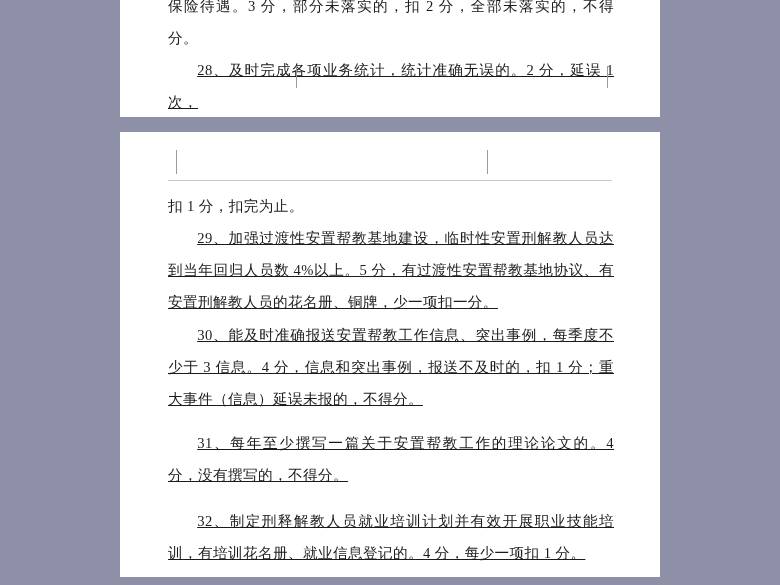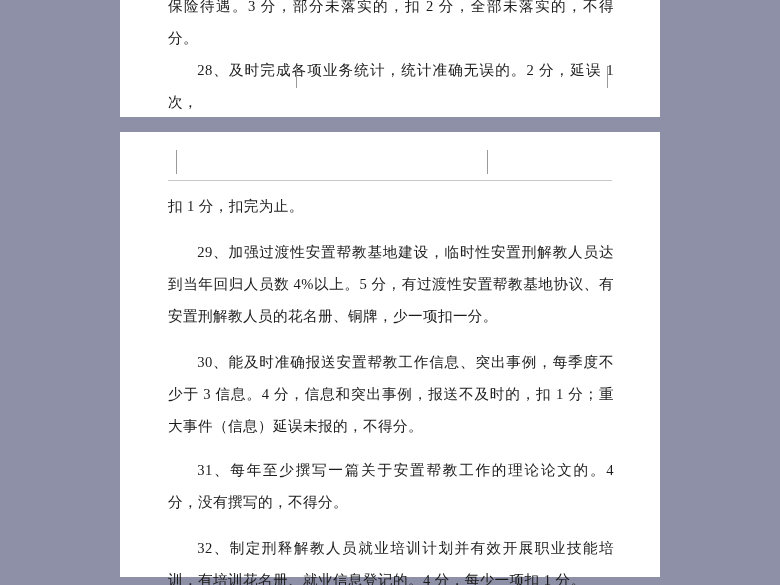--- a/index.html
+++ b/index.html
@@ -59,20 +59,21 @@
     line-height: 32px;
     color: #1b1b1b;
     letter-spacing: 0.4px;
     text-align: justify;
   }
   .body p {
     margin: 0;
   }
   .indent {
     text-indent: 2em;
+    text-decoration: underline;
   }
 </style>
 </head>
 <body>
 
 <div class="viewport">
 
   <div class="page page-top">
 
     <div class="body" style="top: 8px;">
@@ -86,21 +87,21 @@
 
   <div class="page page-bottom">
 
     <div class="mark" style="left: 56px; top: 18px; height: 24px;"></div>
     <div class="mark" style="left: 367px; top: 18px; height: 24px;"></div>
 
     <div class="hdr-rule" style="top: 48px;"></div>
 
     <div class="body" style="top: 58px;">
       <p>扣 1 分，扣完为止。</p>
-      <p class="indent" style="margin-top: 14px;">29、加强过渡性安置帮教基地建设，临时性安置刑解教人员达到当年回归人员数 4%以上。5 分，有过渡性安置帮教基地协议、有安置刑解教人员的花名册、铜牌，少一项扣一分。</p>
-      <p class="indent" style="margin-top: 14px;">30、能及时准确报送安置帮教工作信息、突出事例，每季度不少于 3 信息。4 分，信息和突出事例，报送不及时的，扣 1 分；重大事件（信息）延误未报的，不得分。</p>
+      <p class="indent" style="">29、加强过渡性安置帮教基地建设，临时性安置刑解教人员达到当年回归人员数 4%以上。5 分，有过渡性安置帮教基地协议、有安置刑解教人员的花名册、铜牌，少一项扣一分。</p>
+      <p class="indent" style="margin-top: 1px;">30、能及时准确报送安置帮教工作信息、突出事例，每季度不少于 3 信息。4 分，信息和突出事例，报送不及时的，扣 1 分；重大事件（信息）延误未报的，不得分。</p>
       <p class="indent" style="margin-top: 12px;">31、每年至少撰写一篇关于安置帮教工作的理论论文的。4 分，没有撰写的，不得分。</p>
       <p class="indent" style="margin-top: 14px;">32、制定刑释解教人员就业培训计划并有效开展职业技能培训，有培训花名册、就业信息登记的。4 分，每少一项扣 1 分。</p>
 
     </div>
   </div>
 
 </div>
 
 </body></html>

